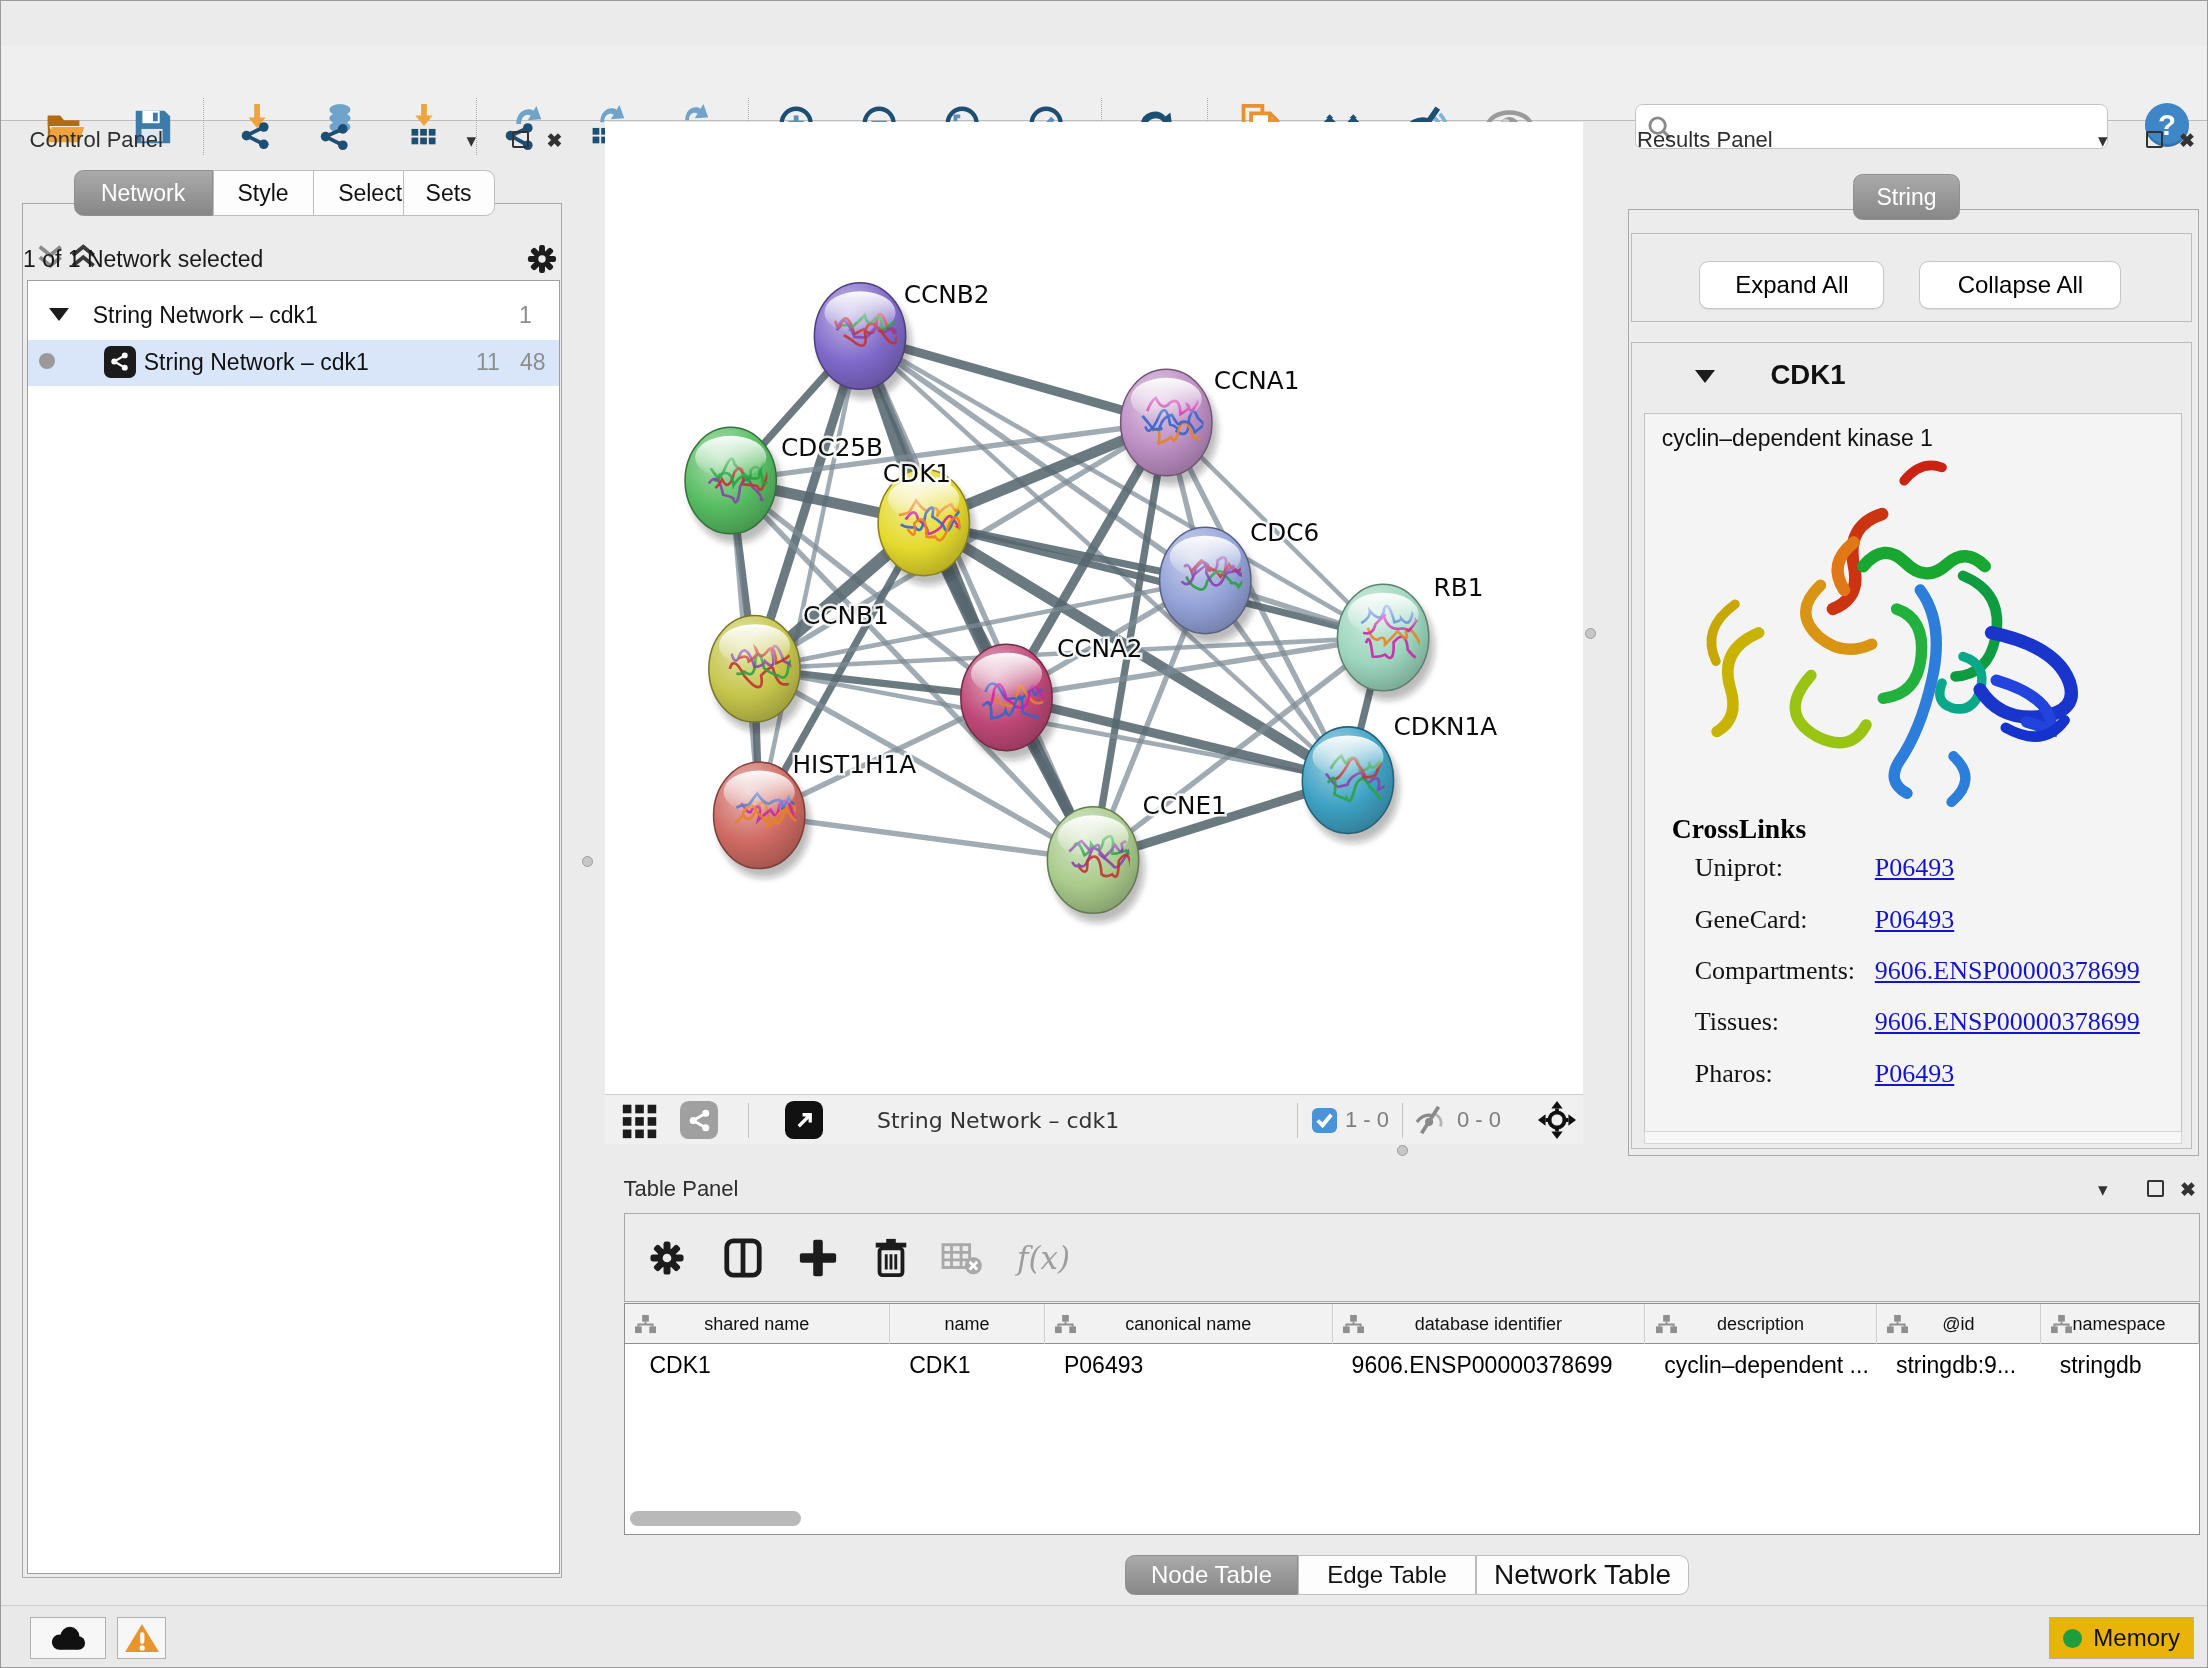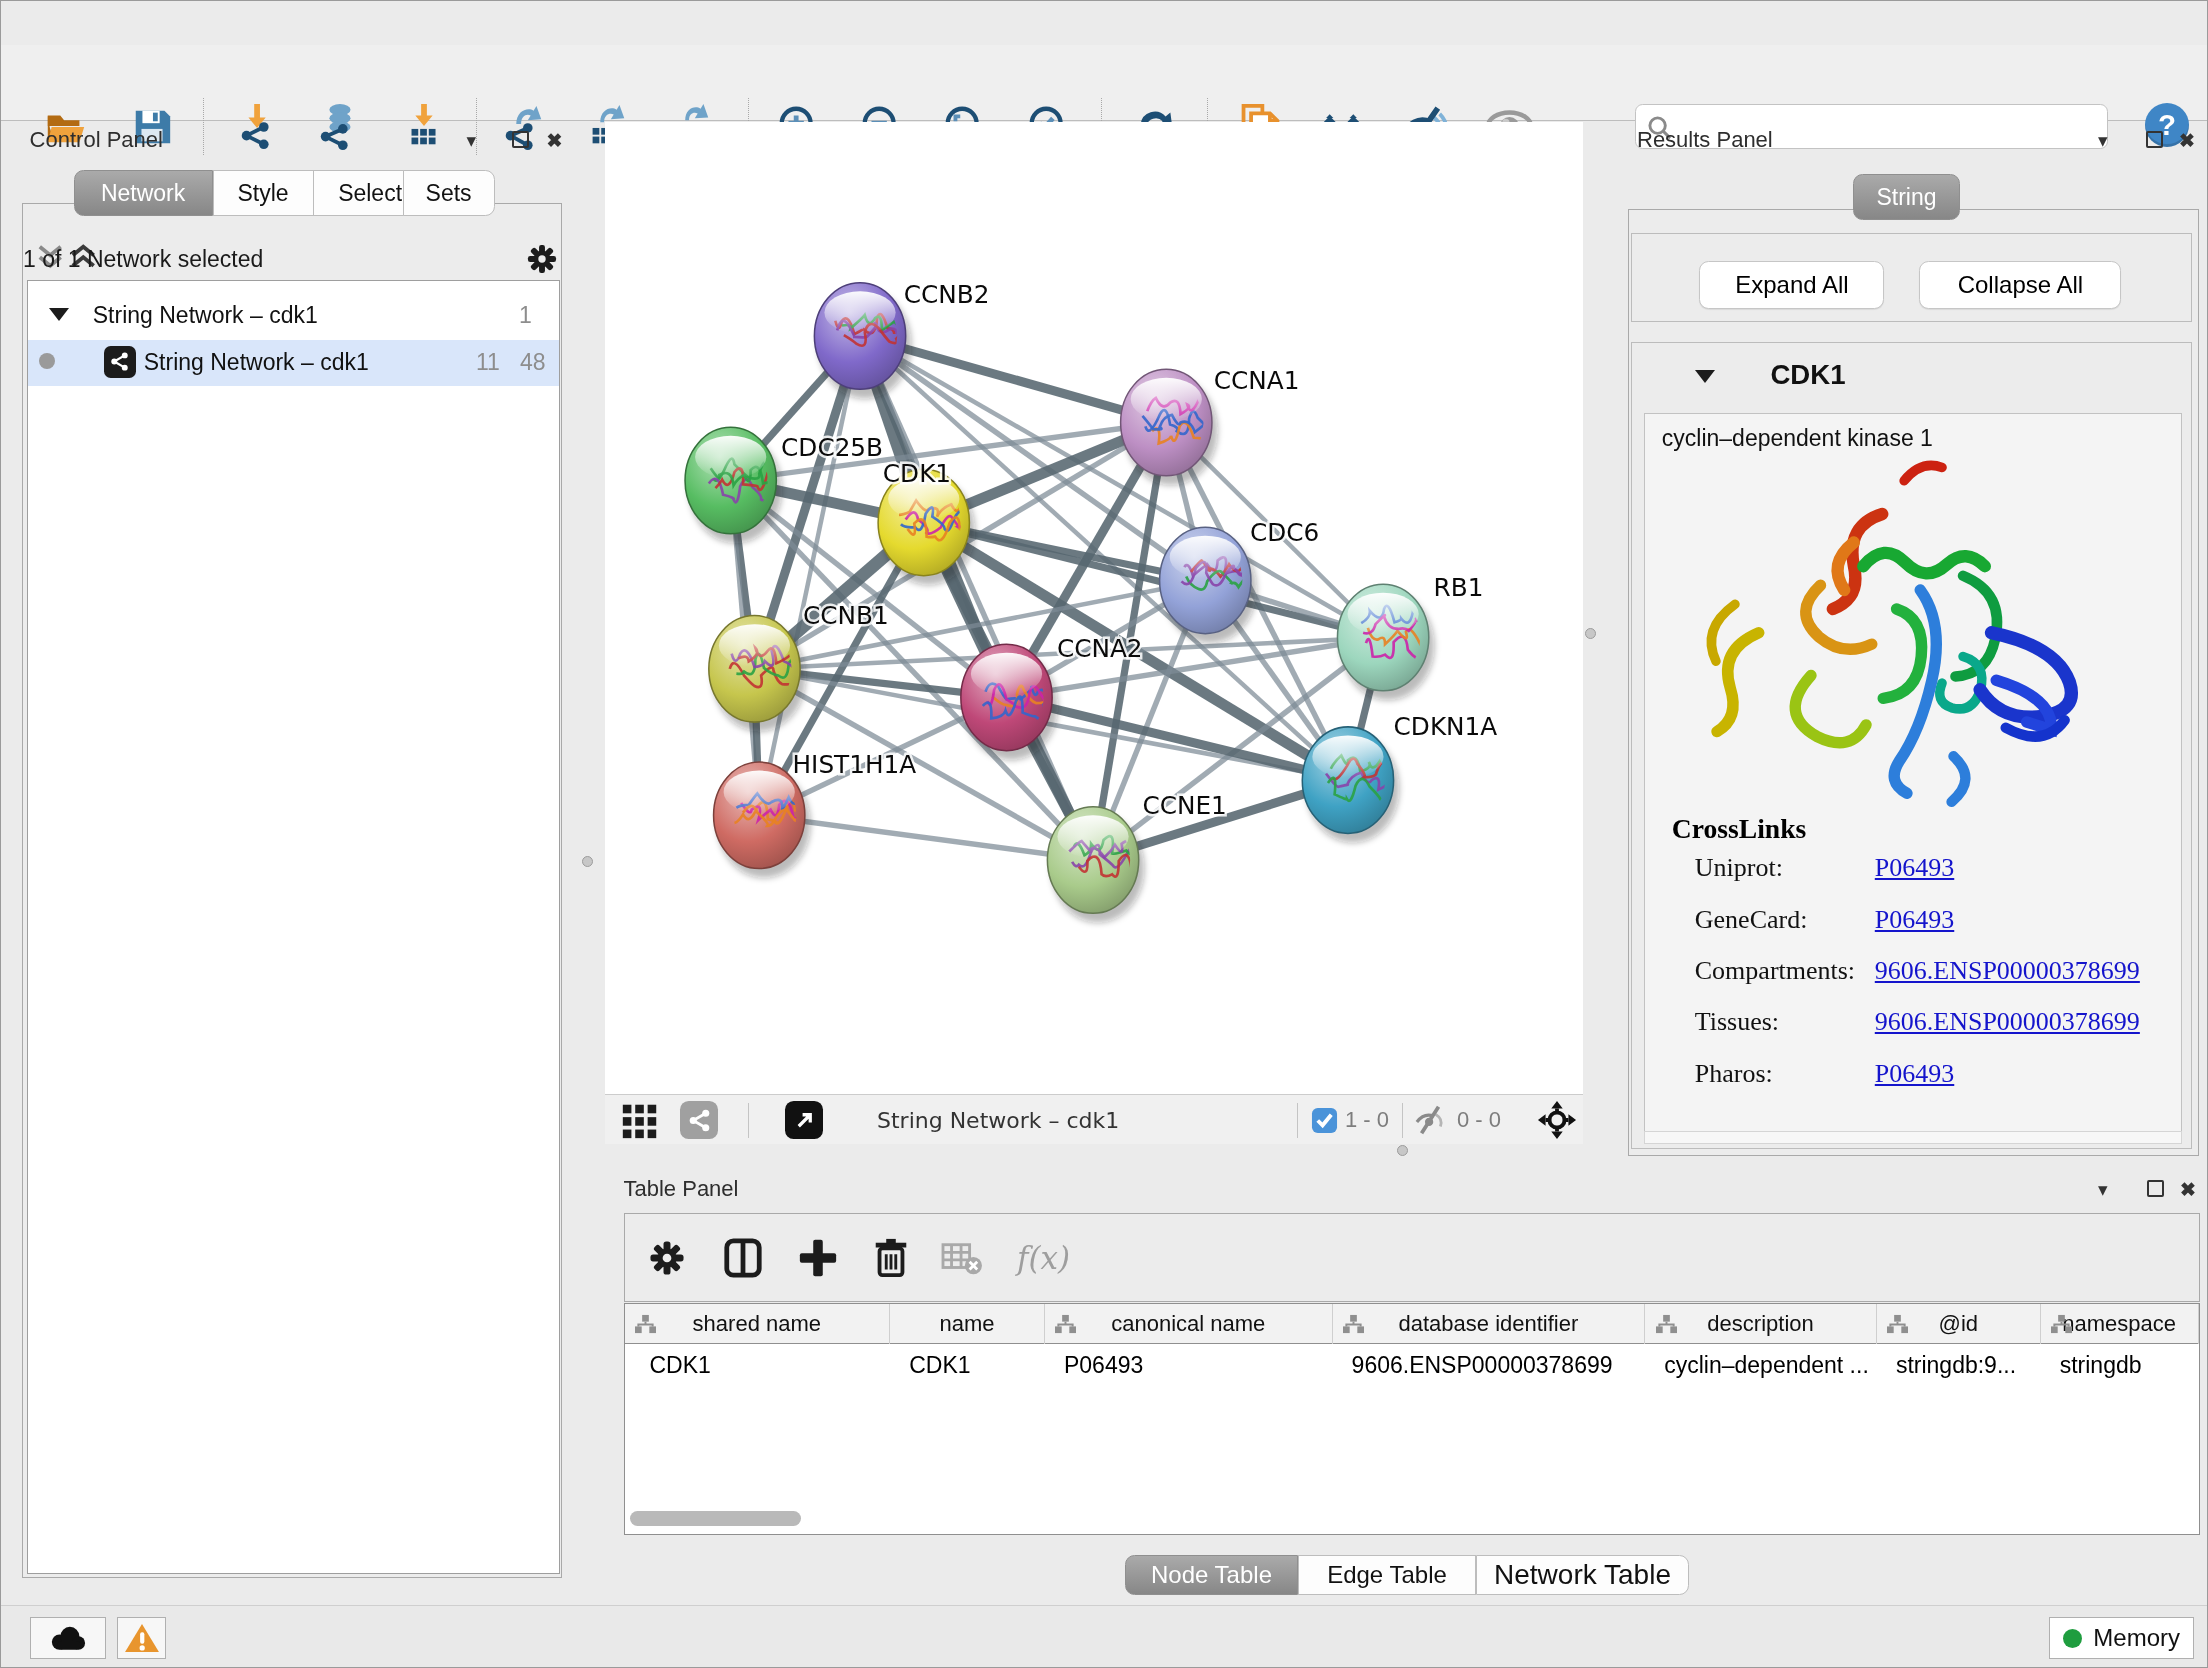--- a/index.html
+++ b/index.html
@@ -72,21 +72,21 @@
     border-radius:9.5px; font-size:24px; display:flex; align-items:center; justify-content:center;
     box-shadow:0 1px 1px rgba(0,0,0,.08); }
 
   
   .table-panel { position:absolute; left:613px; top:1156px; width:1588px; height:448px; }
   .tp-toolicon { position:absolute; top:72px; width:57px; height:57px; display:flex;
     align-items:center; justify-content:center; }
   .thead { position:absolute; left:0; top:0; right:0; height:40px; background:#f2f2f2;
     border-bottom:1.9px solid #8f8f8f; display:flex; }
   .th { position:relative; height:40px; border-right:1px solid #cfcfcf; display:flex;
-    align-items:center; justify-content:center; font-size:22px; color:#111; }
+    align-items:center; justify-content:center; font-size:18px; color:#111; }
   .th svg { position:absolute; left:9.5px; top:9.5px; }
   .trow { position:absolute; left:0; top:40px; right:0; height:43px; display:flex;
     font-size:23px; color:#000; }
   .td { height:43px; display:flex; align-items:center; padding-left:19px; }
   .hscroll { position:absolute; left:3.8px; right:3.8px; bottom:5.7px; height:17px; }
   .hthumb { position:absolute; left:1.9px; top:0; width:171px; height:15px;
     background:#b9b9b9; border-radius:7.6px; }
   .bottom-tab { position:absolute; top:398px; height:40px; }
 
   
@@ -902,20 +902,20 @@
           </g>
       </svg>
       </span>
     <span class="sb-btn" style="left:116px;width:49px">
       <svg width="36" height="32" viewBox="0 0 38 34">
         <path d="M19 2 L37 32 H1z" fill="#e8952e"></path>
         <rect x="17" y="11" width="4.5" height="12" rx="2" fill="#fff"></rect>
           <circle cx="19.2" cy="27.5" r="2.8" fill="#fff"></circle>
       </svg>
       </span>
-    <span class="sb-btn" style="left:2048px;width:145px;background:#ffffff">
+    <span class="sb-btn" style="left:2048px;width:145px;background:#eab308">
       <span style="width:19px;height:19px;border-radius:50%;background:#1f9d3f;margin-right:11.4px"></span>
       <span style="font-size:24px;color:#111">Memory</span>
     </span>
   </div>
 
 </div>
 
 
 </body></html>

